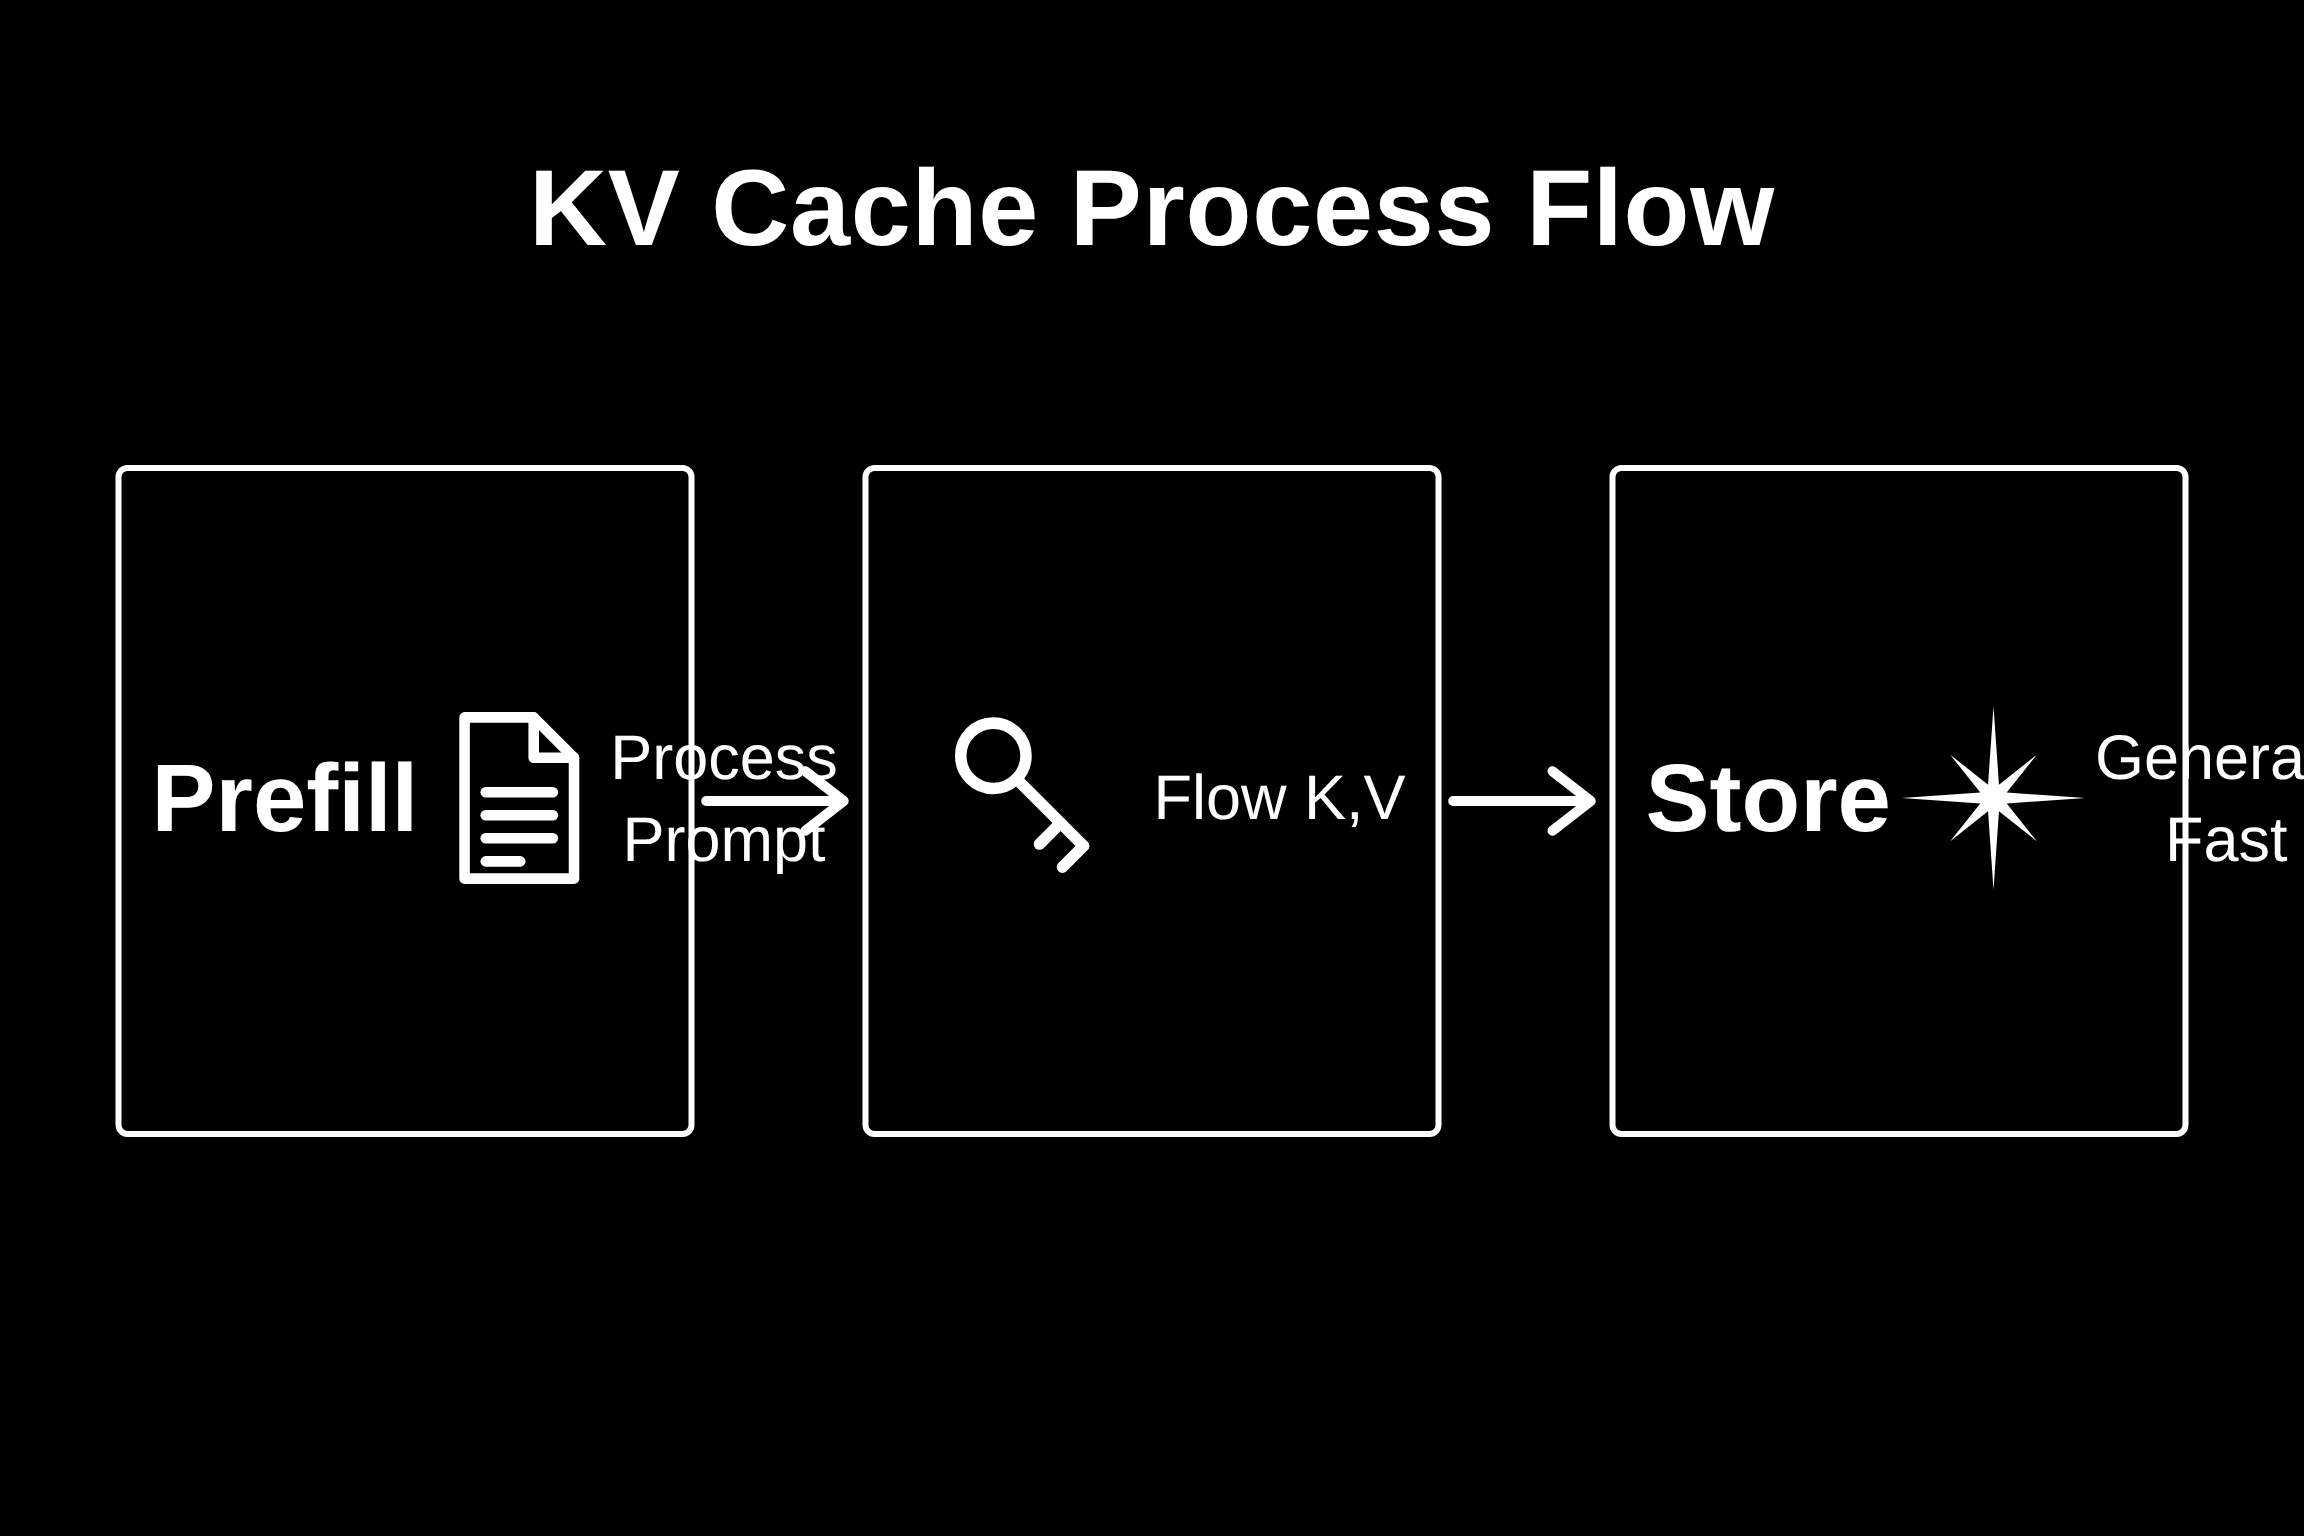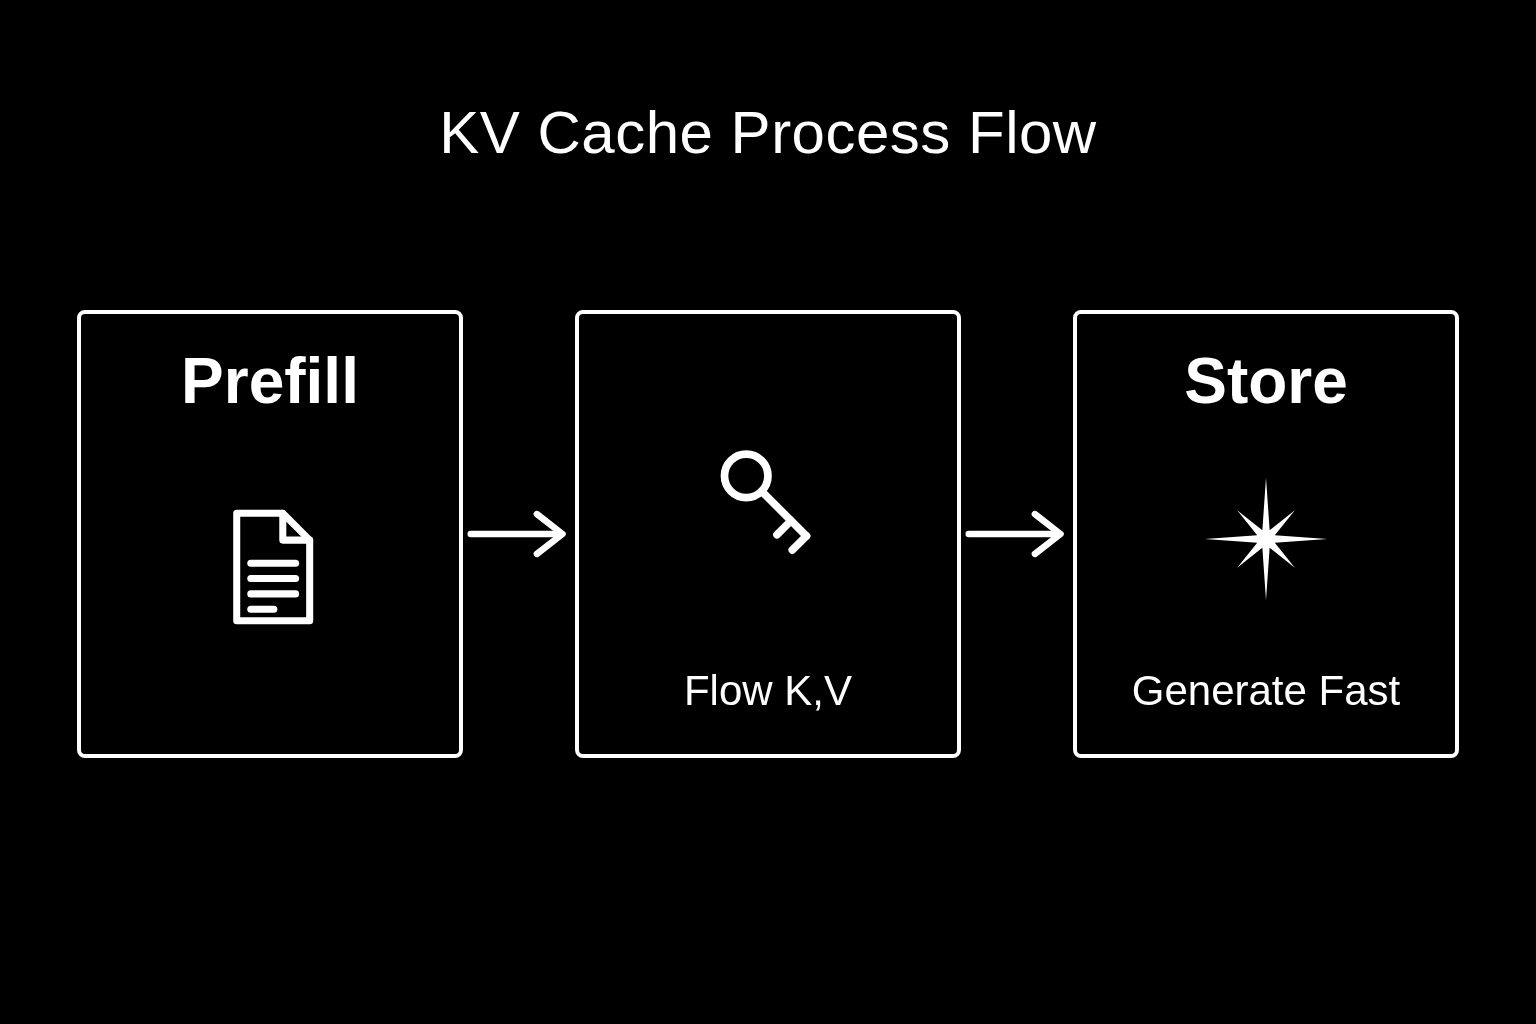--- a/index.html
+++ b/index.html
@@ -17,42 +17,42 @@
     width: 1536px;
     height: 1024px;
     background: #000000;
   }
   .title {
     position: absolute;
     top: 98px;
     left: 0;
     width: 100%;
     text-align: center;
-    font-size: 60px;
-    font-weight: normal;
+    font-size: 72px;
+    font-weight: bold;
     letter-spacing: 0.5px;
     color: #ffffff;
   }
   .flow-row {
     position: absolute;
     top: 310px;
     left: 0;
     width: 100%;
     display: flex;
     justify-content: center;
     align-items: stretch;
   }
   .step-box {
     width: 386px;
     height: 448px;
     box-sizing: border-box;
     border: 4px solid #ffffff;
     border-radius: 8px;
     display: flex;
-    flex-direction: column;
+    flex-direction: row;
     align-items: center;
     padding: 32px 20px 36px 20px;
   }
   .step-heading {
     font-size: 64px;
     font-weight: bold;
     line-height: 1.1;
     text-align: center;
   }
   .step-icon {
@@ -94,20 +94,21 @@
       <div class="step-icon">
         <svg width="128" height="128" viewBox="0 0 100 100" fill="none" stroke="#ffffff" stroke-width="5.5" stroke-linecap="round" stroke-linejoin="round">
           <path d="M24 8 H60 L81 29 V92 H24 Z"></path>
           <path d="M60 8 V29 H81"></path>
           <line x1="35" y1="47" x2="70" y2="47"></line>
           <line x1="35" y1="59" x2="70" y2="59"></line>
           <line x1="35" y1="71" x2="70" y2="71"></line>
           <line x1="35" y1="83" x2="53" y2="83"></line>
         </svg>
       </div>
+      <div class="step-label">Process Prompt</div>
     </div>
 
     <div class="arrow">
       <svg width="104" height="60" viewBox="0 0 110 60" fill="none" stroke="#ffffff" stroke-width="7" stroke-linecap="round" stroke-linejoin="round">
         <line x1="4" y1="30" x2="98" y2="30"></line>
         <polyline points="74,9 101,30 74,51"></polyline>
       </svg>
     </div>
 
     <div class="step-box">

